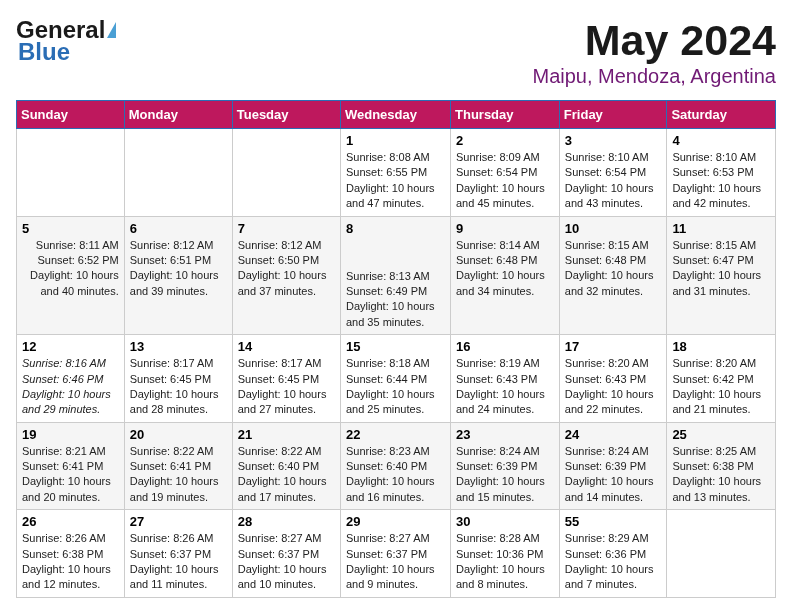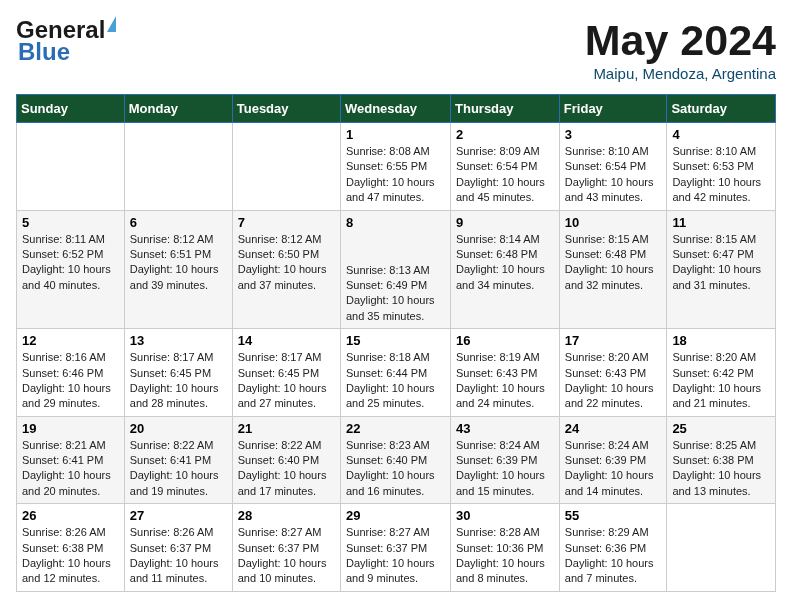--- a/index.html
+++ b/index.html
@@ -23,30 +23,30 @@
     }
     .title-section {
       text-align: right;
     }
     .month-year {
       font-size: 43px;
       font-weight: bold;
       color: #1a1a1a;
     }
     .location {
-      font-size: 15px;
-      color: #0c4a6e;
+      font-size: 20px;
+      color: #701a75;
     }
     table {
       width: 100%;
       border-collapse: collapse;
       font-size: 11px;
     }
     thead tr th {
-      background-color: #14532d;
+      background-color: #be185d;
       color: #fff;
       padding: 6px 4px;
       text-align: left;
       font-size: 13px;
       font-weight: bold;
       border: 1px solid #2a6db5;
     }
     tbody tr td {
       border: 1px solid #ccc;
       padding: 4px 5px;
@@ -67,21 +67,21 @@
       color: #222;
       line-height: 1.4;
     }
     .empty { background: #fff !important; }
   </style>
 </head>
 <body>
 
 <div class="header">
   <div class="logo">
-    <div style="display:flex; align-items:flex-start; gap:0;">
+    <div style="display:flex; align-items:flex-end; gap:0;">
       <span style="font-size:24px; font-weight:bold; color:#1a1a1a;">General</span>
       <span style="display:inline-block; width:0; height:0; border-left:9px solid transparent; border-bottom:16px solid #4a9fd4; margin-left:2px; margin-bottom:6px;"></span>
     </div>
     <span style="font-size:24px; font-weight:bold; color:#2a6db5; margin-top:-6px; margin-left:2px;">Blue</span>
   </div>
   <div class="title-section">
     <div class="month-year">May 2024</div>
     <div class="location">Maipu, Mendoza, Argentina</div>
   </div>
 </div>
@@ -124,21 +124,21 @@
         <td>
           <div class="day-num">4</div>
           <div class="day-info" style="white-space: pre-line;">Sunrise: 8:10 AM
 Sunset: 6:53 PM
 Daylight: 10 hours and 42 minutes.</div>
         </td>
       </tr>
       <tr>
         <td>
           <div class="day-num">5</div>
-          <div class="day-info" style="white-space: pre-line;">Sunrise: 8:11 AM
+          <div class="day-info" style="white-space: pre-line; text-align: right;">Sunrise: 8:11 AM
 Sunset: 6:52 PM
 Daylight: 10 hours and 40 minutes.</div>
         </td>
         <td>
           <div class="day-num">6</div>
           <div class="day-info" style="white-space: pre-line;">Sunrise: 8:12 AM
 Sunset: 6:51 PM
 Daylight: 10 hours and 39 minutes.</div>
         </td>
         <td>
@@ -168,21 +168,21 @@
         <td>
           <div class="day-num">11</div>
           <div class="day-info" style="white-space: pre-line;">Sunrise: 8:15 AM
 Sunset: 6:47 PM
 Daylight: 10 hours and 31 minutes.</div>
         </td>
       </tr>
       <tr>
         <td>
           <div class="day-num">12</div>
-          <div class="day-info" style="white-space: pre-line;">Sunrise: 8:16 AM
+          <div class="day-info" style="white-space: pre-line; font-style: italic;">Sunrise: 8:16 AM
 Sunset: 6:46 PM
 Daylight: 10 hours and 29 minutes.</div>
         </td>
         <td>
           <div class="day-num">13</div>
           <div class="day-info" style="white-space: pre-line;">Sunrise: 8:17 AM
 Sunset: 6:45 PM
 Daylight: 10 hours and 28 minutes.</div>
         </td>
         <td>
@@ -235,21 +235,21 @@
 Sunset: 6:40 PM
 Daylight: 10 hours and 17 minutes.</div>
         </td>
         <td>
           <div class="day-num">22</div>
           <div class="day-info" style="white-space: pre-line;">Sunrise: 8:23 AM
 Sunset: 6:40 PM
 Daylight: 10 hours and 16 minutes.</div>
         </td>
         <td>
-          <div class="day-num">43</div>
+          <div class="day-num">23</div>
           <div class="day-info" style="white-space: pre-line;">Sunrise: 8:24 AM
 Sunset: 6:39 PM
 Daylight: 10 hours and 15 minutes.</div>
         </td>
         <td>
           <div class="day-num">24</div>
           <div class="day-info" style="white-space: pre-line;">Sunrise: 8:24 AM
 Sunset: 6:39 PM
 Daylight: 10 hours and 14 minutes.</div>
         </td>

